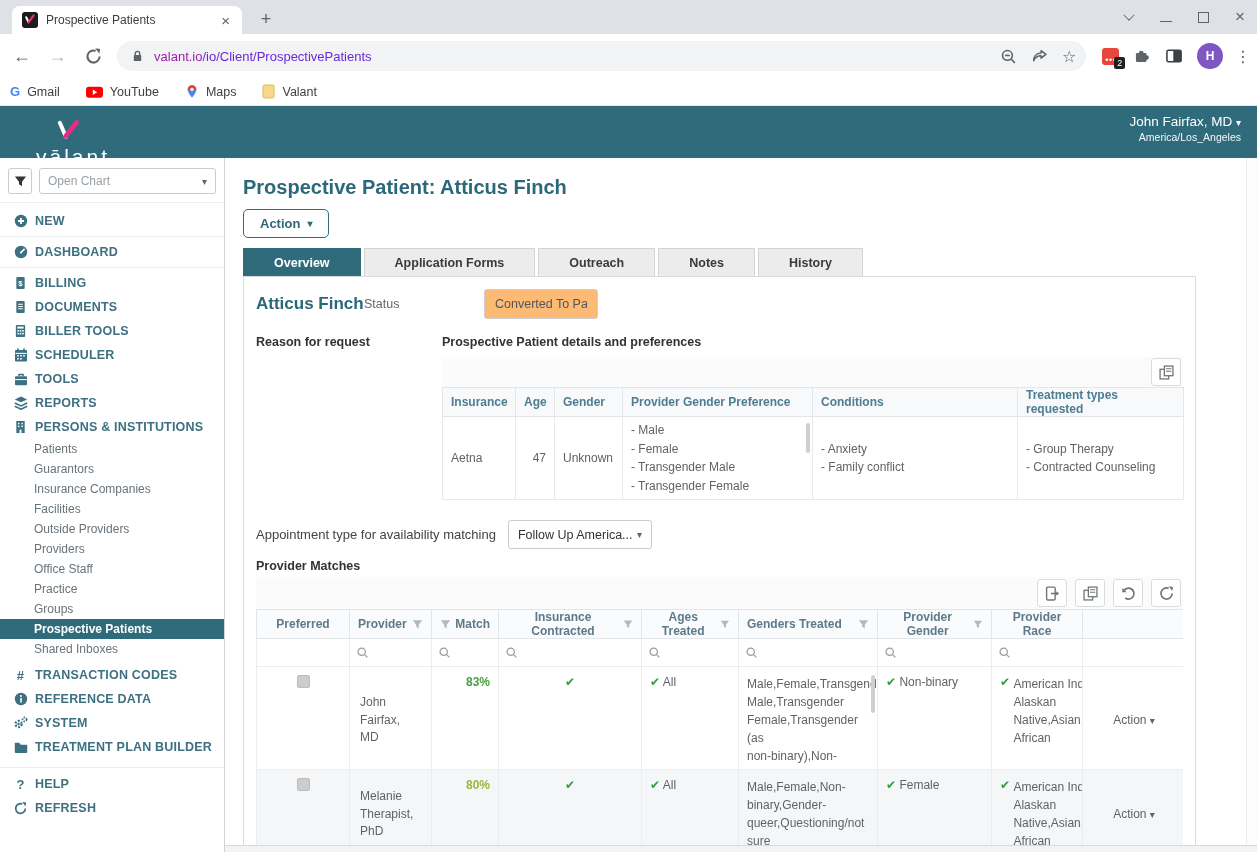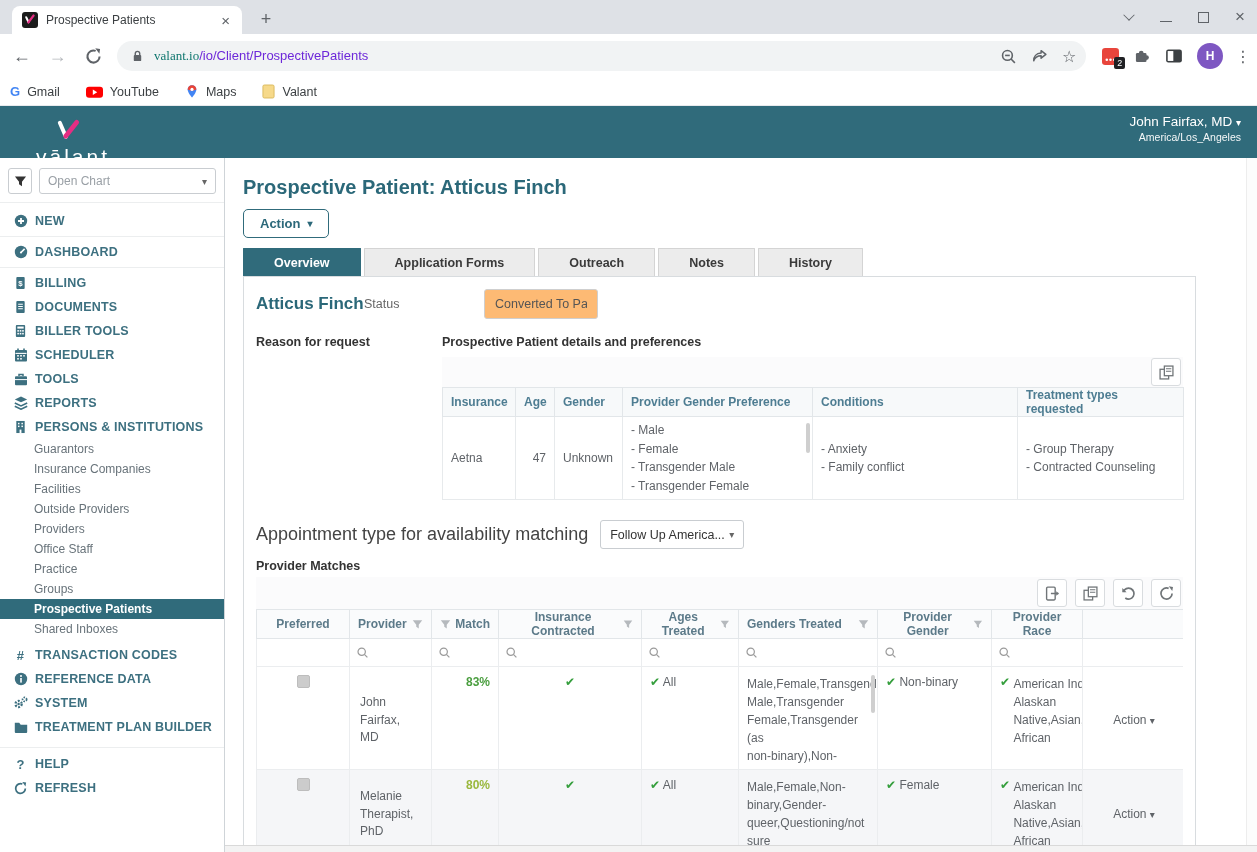--- a/index.html
+++ b/index.html
@@ -18,21 +18,21 @@
   .wc-min { width:12px; border-top:1.6px solid #5f6368; height:0; margin-top:8px; }
   .wc-max { width:11px; height:11px; border:1.6px solid #5f6368; }
   .wc-close { font-size:17px; line-height:14px; }
   .wc-chev { width:10px; height:10px; border-right:1.7px solid #5f6368; border-bottom:1.7px solid #5f6368; transform:rotate(45deg) scale(.8); margin-top:-4px; }
 
   .toolbar { position:absolute; left:0; top:34px; width:1257px; height:44px; background:#fff; display:flex; align-items:center; }
   .navbtn { width:28px; text-align:center; font-size:18px; color:#5f6368; margin-left:8px; }
   .navbtn.dis { color:#b6b9bd; }
   .omnibox { margin-left:10px; width:980px; height:30px; background:#f1f3f4; border-radius:15px; display:flex; align-items:center; padding:0 10px 0 14px; }
   .url { font-size:13px; margin-left:10px; flex:1; white-space:nowrap; overflow:hidden; }
-  .url .host { color:#0f766e;font-family:Liberation Serif, serif; }
+  .url .host { color:#a21caf; }
   .url .path { color:#6d28d9; }
   .omni-ic { margin-left:14px; color:#5f6368; }
   .star { font-size:16px; color:#5f6368; margin-left:14px; }
   .ext-wrap { position:relative; margin-left:16px; }
   .ext-badge { position:absolute; right:-6px; bottom:-4px; background:#202124; color:#fff; font-size:9px; padding:1px 3px; border-radius:2px; }
   .avatar { width:26px; height:26px; border-radius:50%; background:#7e57c2; color:#fff; font-size:12px; font-weight:bold; text-align:center; line-height:26px; margin-left:14px; }
   .kebab { font-size:16px; color:#5f6368; margin-left:12px; margin-right:6px; }
 
   .bookmarks { position:absolute; left:0; top:78px; width:1257px; height:28px; background:#fff; border-bottom:1px solid #e8eaed; display:flex; align-items:center; padding-left:10px; }
   .bm { display:flex; align-items:center; margin-right:26px; }
@@ -105,21 +105,21 @@
   .pre { white-space:pre-line; line-height:1.5; }
   .provcell { vertical-align:middle !important; padding-left:10px !important; white-space:pre-line; line-height:1.45; }
   .prefcell { text-align:center; }
   .cb { display:inline-block; width:13px; height:13px; background:#ccc; border:1px solid #bdbdbd; border-radius:2px; }
   .rowaction { vertical-align:middle !important; text-align:center; color:#555; font-size:13px; }
   .cellthumb { position:absolute; right:2px; top:8px; width:4px; height:38px; background:#cfcfcf; border-radius:2px; }
   .cellthumb.det { height:30px; top:6px; }
   .matclip { height:297px; overflow:hidden; border-bottom:1px solid #e4e7ea; }
 
   .apptrow { display:flex; align-items:center; margin-top:20px; }
-  .appt-lb { font-size:18px; color:#444; }
+  .appt-lb { font-size:13px; color:#444; }
   .select { margin-left:12px; width:144px; height:29px; border:1px solid #c9cdd1; border-radius:3px; display:flex; align-items:center; padding:0 9px; background:#fff; }
   .select .val { flex:1; font-size:12.5px; color:#333; white-space:nowrap; overflow:hidden; }
   .select .caret { color:#666; }
   .matches-lb { margin-top:10px; font-size:12.5px; font-weight:bold; color:#333; }
 
   .hscroll { position:absolute; left:0; bottom:0; width:100%; height:7px; background:#f3f3f3; border-top:1px solid #d9d9d9; }
   .vtrack { position:absolute; right:0; top:0; bottom:7px; width:11px; border-left:1px solid #ededed; background:#fcfcfc; }
 </style>
 </head>
 <body>
@@ -369,20 +369,23 @@
               <rect x="8" y="2.5" width="1.6" height="1.6"></rect>
               <rect x="4.3" y="5.5" width="1.6" height="1.6"></rect>
               <rect x="8" y="5.5" width="1.6" height="1.6"></rect>
               <rect x="6" y="9.8" width="2" height="3.7"></rect>
             </g>
           </svg>
         </span>
       <span>PERSONS &amp; INSTITUTIONS</span>
     </div>
 
+    <div class="nav-s">
+        <span>Patients</span>
+      </div>
     <div class="nav-s">
         <span>Guarantors</span>
       </div>
     <div class="nav-s">
         <span>Insurance Companies</span>
       </div>
     <div class="nav-s">
         <span>Facilities</span>
       </div>
     <div class="nav-s">

